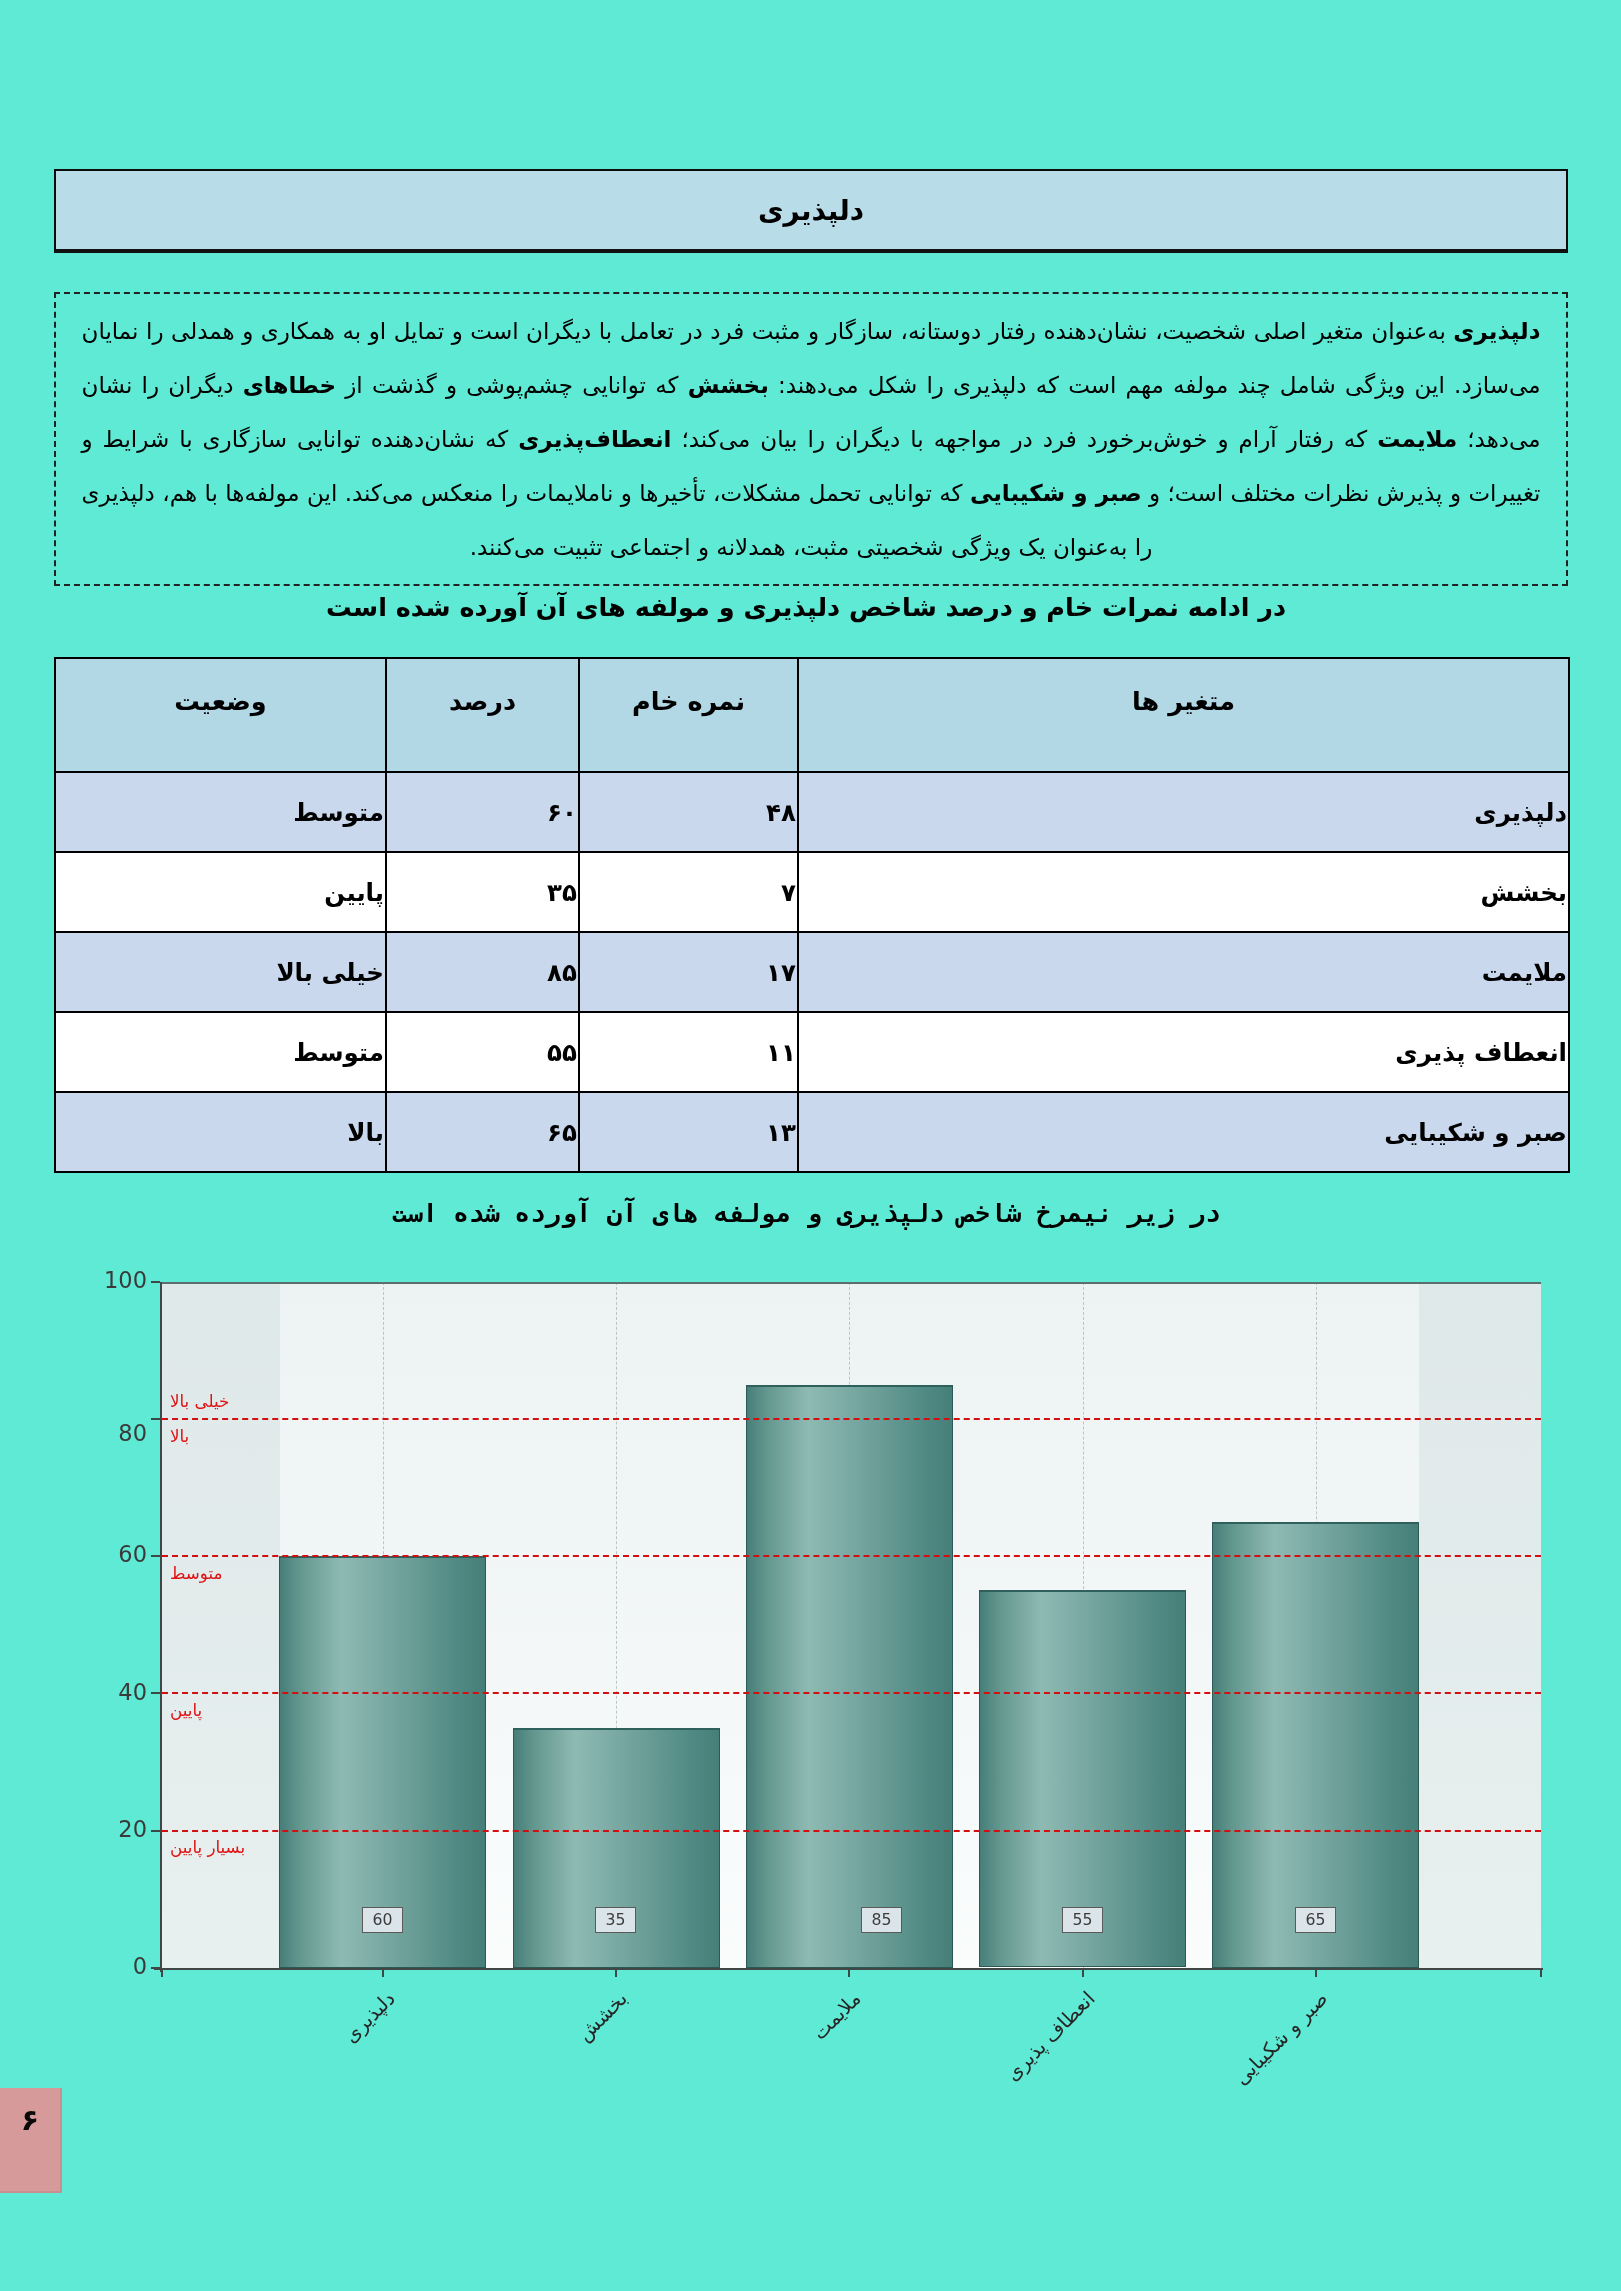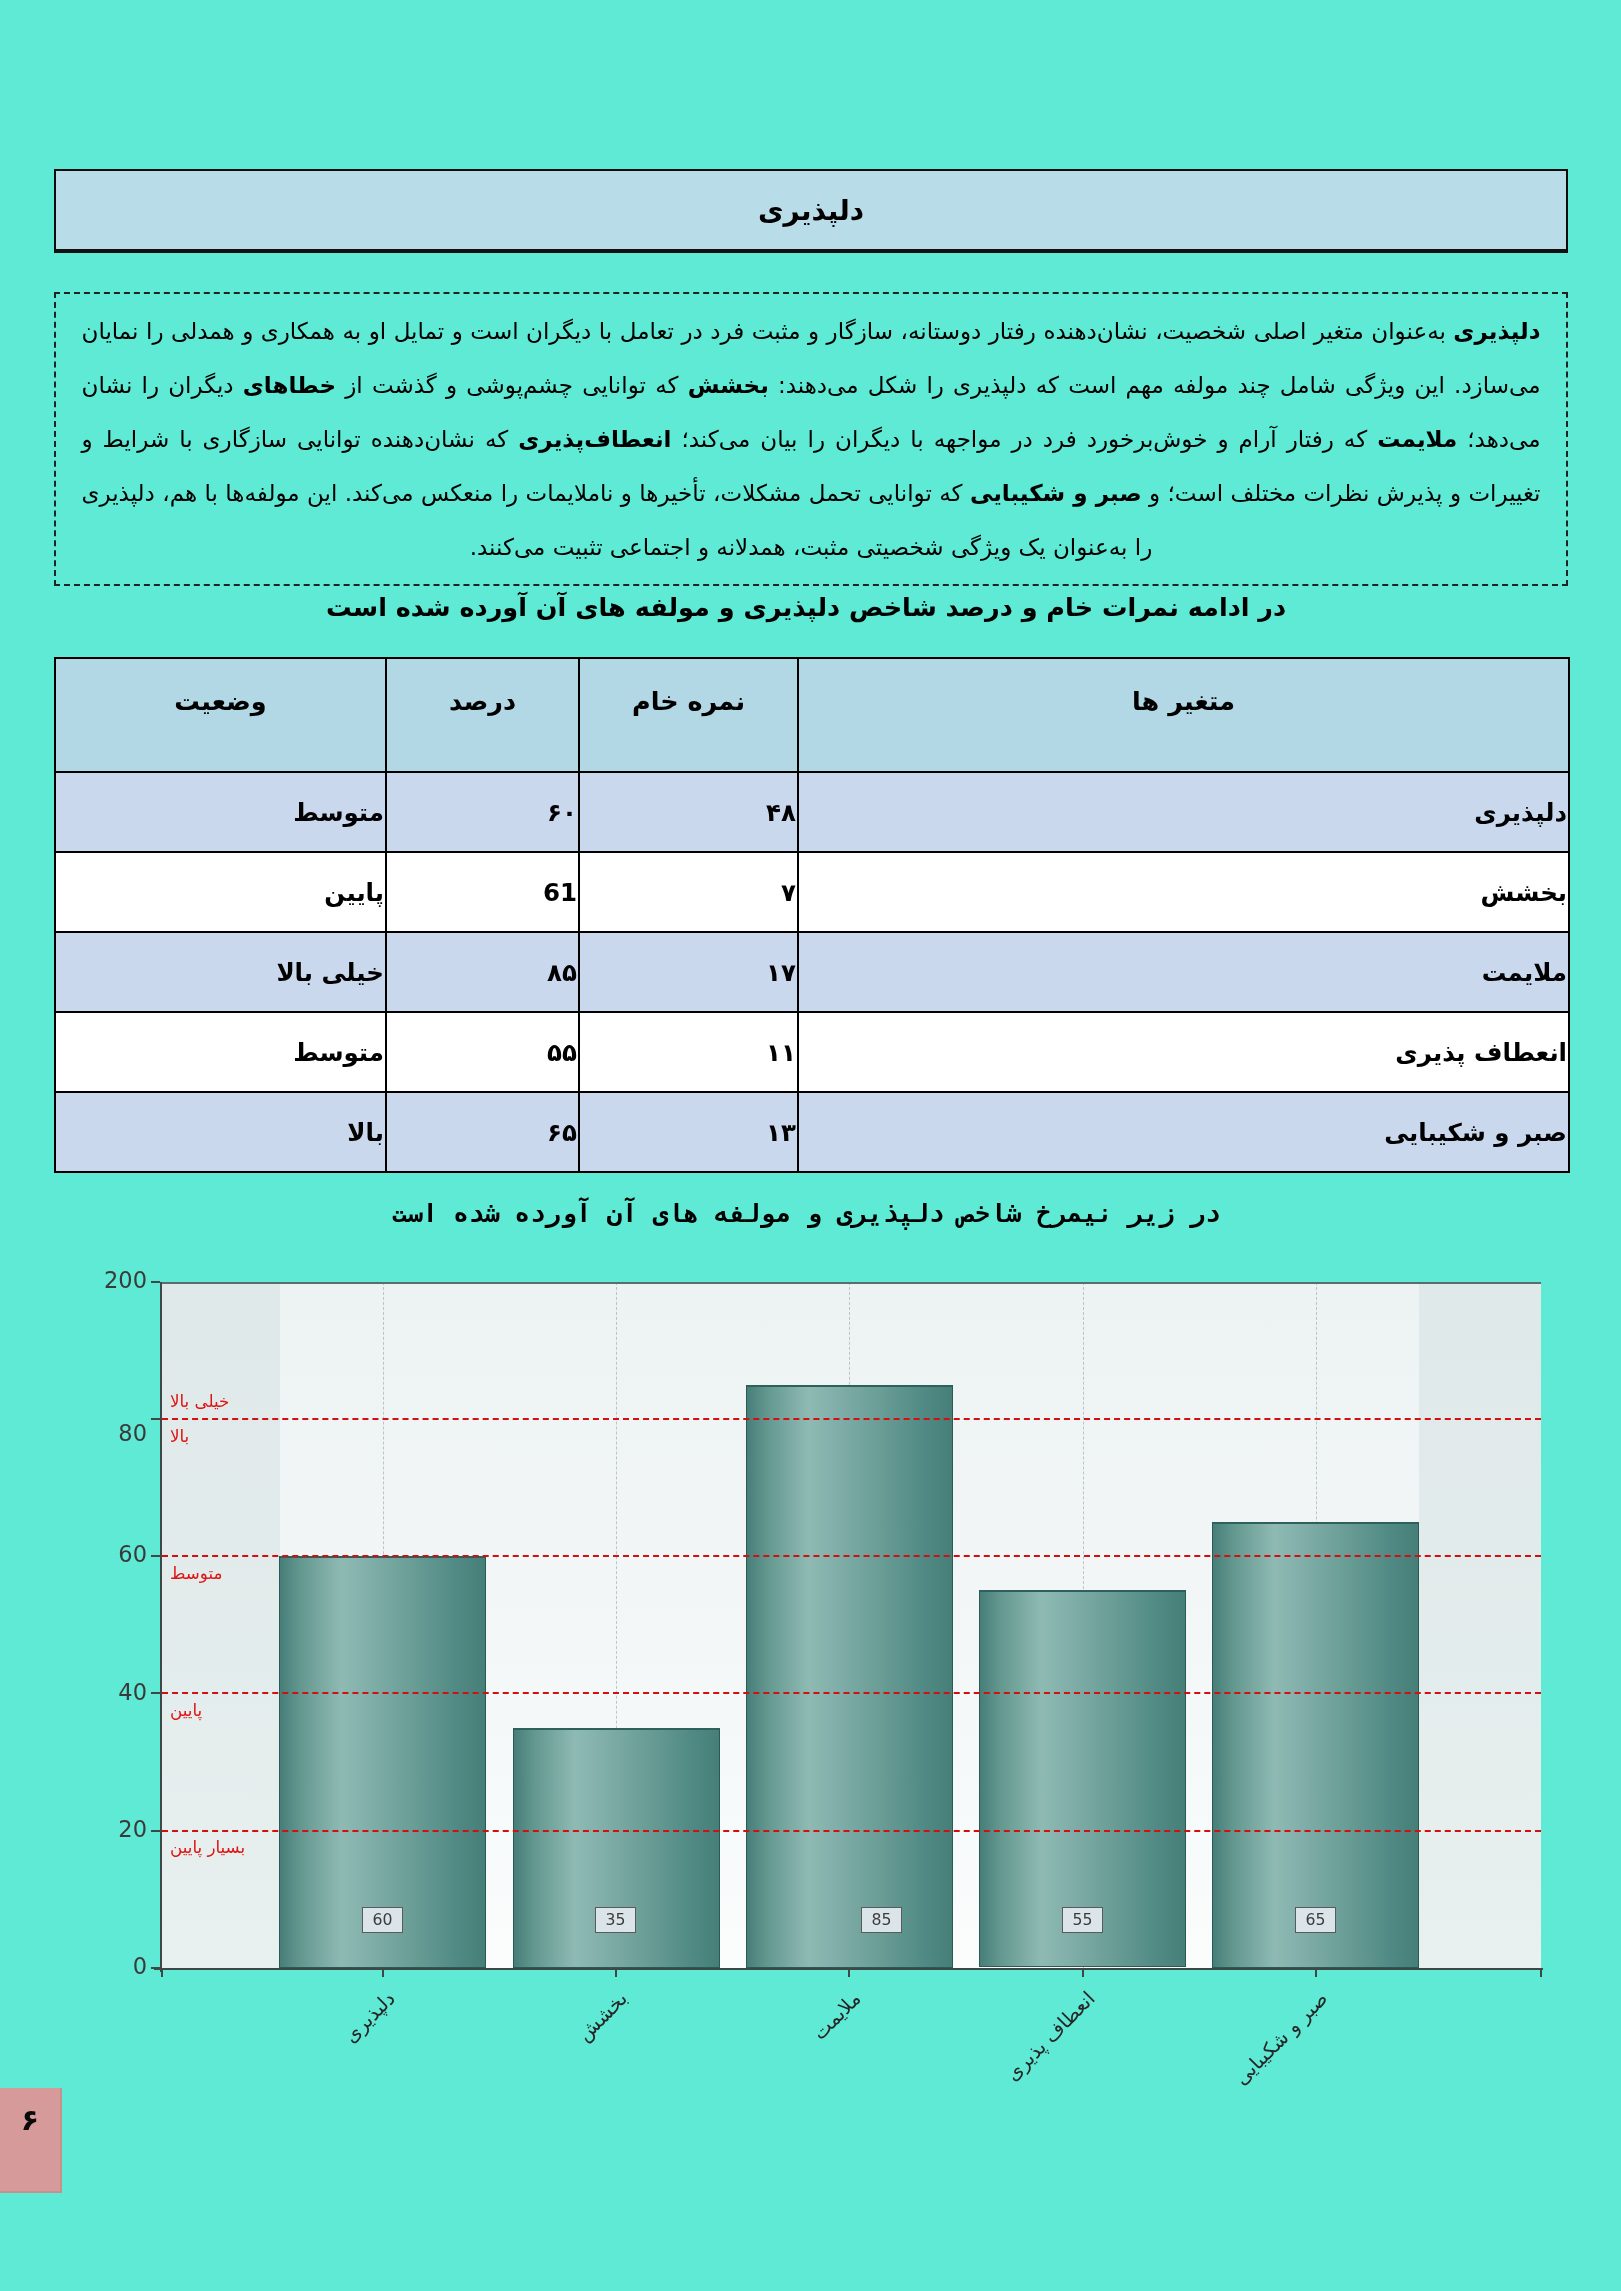--- a/index.html
+++ b/index.html
@@ -121,21 +121,21 @@
     <tbody id="table-body">
         <tr class="alt">
           <td>دلپذیری</td>
           <td>۴۸</td>
           <td>۶۰</td>
           <td>متوسط</td>
         </tr>
         <tr class="plain">
           <td>بخشش</td>
           <td>۷</td>
-          <td>61</td>
+          <td>۳۵</td>
           <td>پایین</td>
         </tr>
         <tr class="alt">
           <td>ملایمت</td>
           <td>۱۷</td>
           <td>۸۵</td>
           <td>خیلی بالا</td>
         </tr>
         <tr class="plain">
           <td>انعطاف پذیری</td>
@@ -184,21 +184,21 @@
       <div class="abs ylabel" style="left: 0px; top: 687px;">0</div>
       <div class="abs ytick" style="left: 55px; top: 564px; width: 8.8px;"></div>
       <div class="abs ylabel" style="left: 0px; top: 550px;">20</div>
       <div class="abs ytick" style="left: 55px; top: 426px; width: 8.8px;"></div>
       <div class="abs ylabel" style="left: 0px; top: 413px;">40</div>
       <div class="abs ytick" style="left: 55px; top: 289px; width: 8.8px;"></div>
       <div class="abs ylabel" style="left: 0px; top: 275px;">60</div>
       <div class="abs ytick" style="left: 55px; top: 152px; width: 8.8px;"></div>
       <div class="abs ylabel" style="left: 0px; top: 154px;">80</div>
       <div class="abs ytick" style="left: 55px; top: 14.7px; width: 8.8px;"></div>
-      <div class="abs ylabel" style="left: 0px; top: 1px;">200</div>
+      <div class="abs ylabel" style="left: 0px; top: 1px;">100</div>
       <div class="abs xtick" style="left: 65px; top: 702px; height: 8.8px;"></div>
       <div class="abs xtick" style="left: 1444px; top: 702px; height: 8.8px;"></div>
       <div class="abs xtick" style="left: 286px; top: 702px; height: 8.8px;"></div>
       <div class="abs xtick" style="left: 519px; top: 702px; height: 8.8px;"></div>
       <div class="abs xtick" style="left: 752px; top: 702px; height: 8.8px;"></div>
       <div class="abs xtick" style="left: 986px; top: 702px; height: 8.8px;"></div>
       <div class="abs xtick" style="left: 1219px; top: 702px; height: 8.8px;"></div>
       <div class="abs xlabel" style="top: 721px; right: 1195px;">دلپذیری</div>
       <div class="abs xlabel" style="top: 721px; right: 962px;">بخشش</div>
       <div class="abs xlabel" style="top: 721px; right: 729px;">ملایمت</div>

